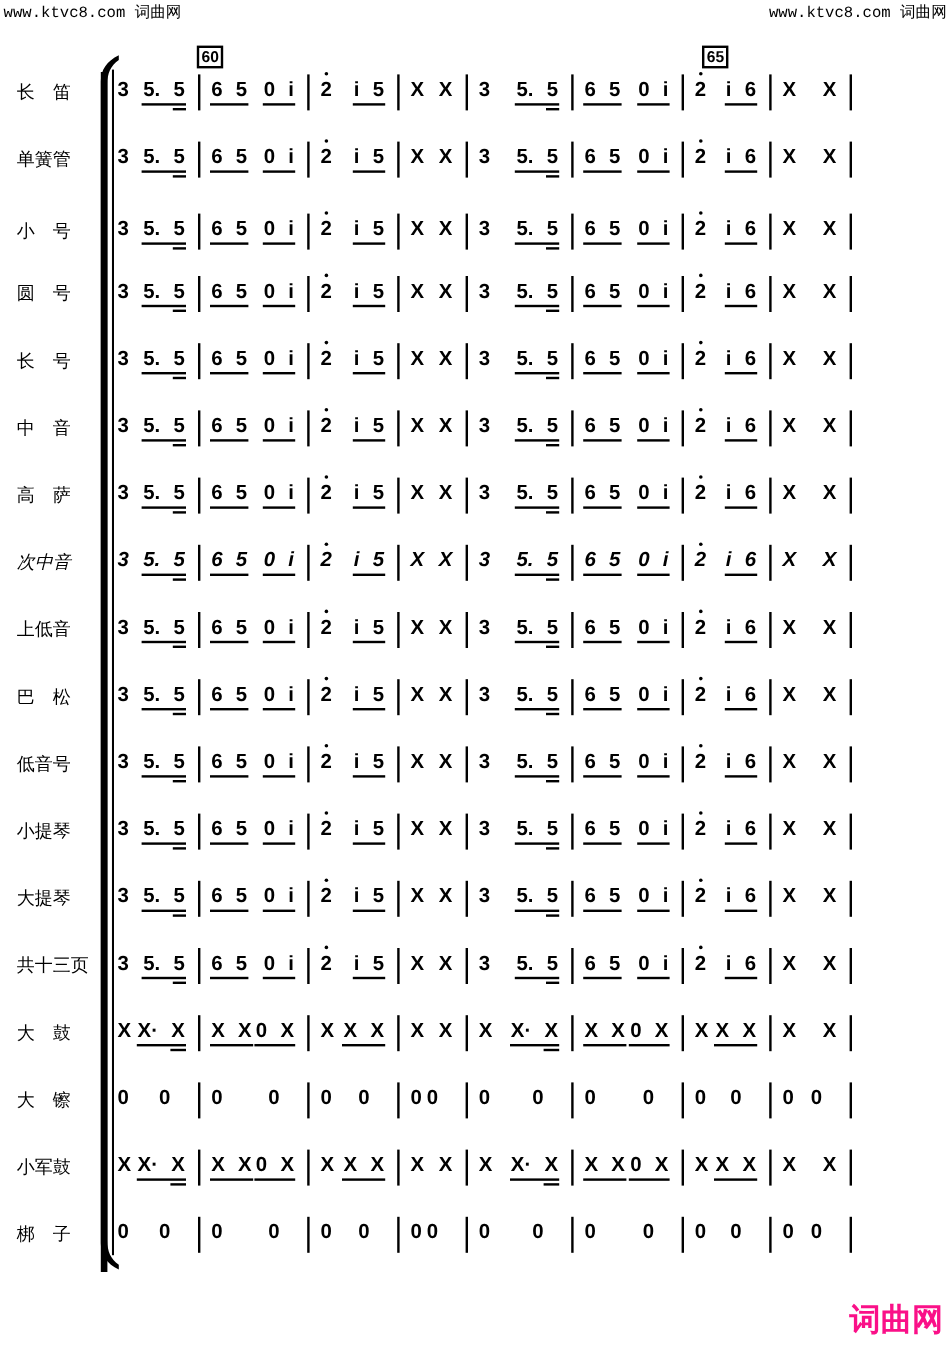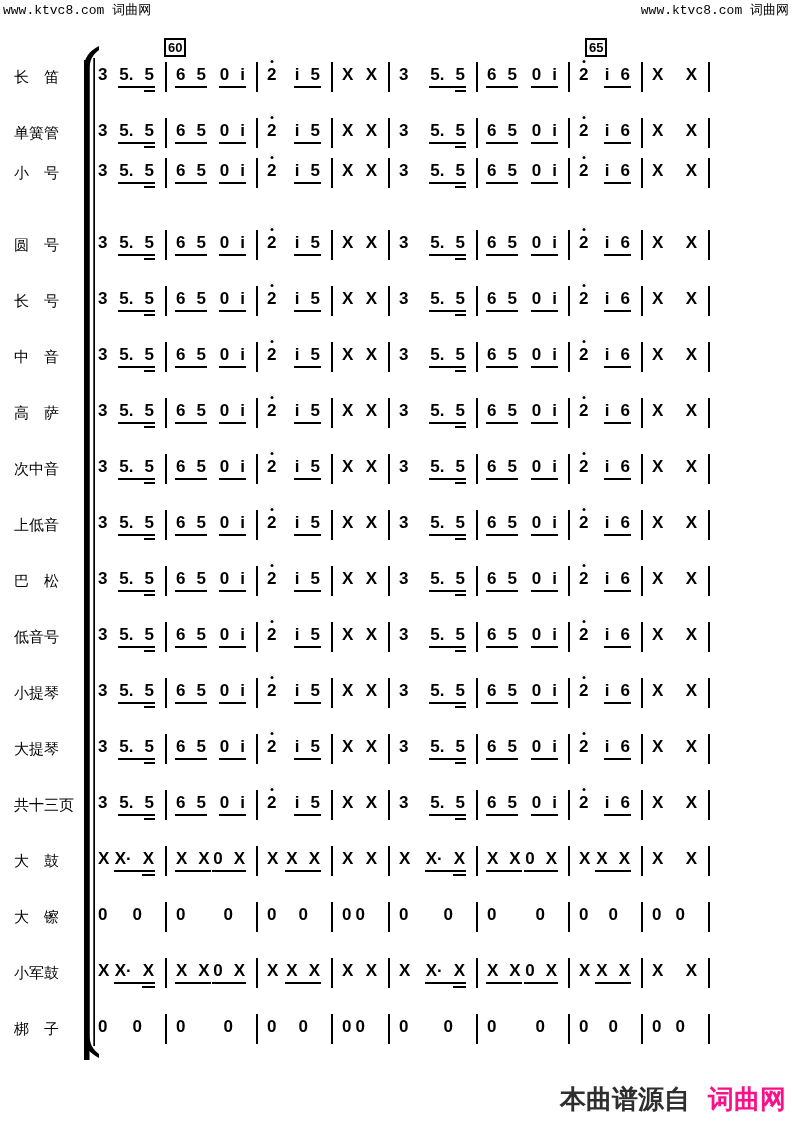--- a/index.html
+++ b/index.html
@@ -200,21 +200,21 @@
           <div class="measure" style="width: 67px;">
             <span class="grp">
               <span class="note">X</span>
             </span>
             <span class="grp">
               <span class="note">X</span>
             </span>
           </div>
         </div>
       </div>
-      <div class="score-row" style="top: 156px;">
+      <div class="score-row" style="top: 176px;">
         <div class="inst-label">小 号</div>
         <div class="note-line">
           <div class="measure" style="width: 72px;">
             <span class="grp">
               <span class="note">3</span>
             </span>
             <span class="grp u">
               <span class="note">5.</span>
               <span class="note x2">5</span>
             </span>
@@ -585,21 +585,21 @@
           <div class="measure" style="width: 67px;">
             <span class="grp">
               <span class="note">X</span>
             </span>
             <span class="grp">
               <span class="note">X</span>
             </span>
           </div>
         </div>
       </div>
-      <div class="score-row" style="top: 452px;">
+      <div class="score-row" style="top: 452px; font-style: italic;">
         <div class="inst-label">次中音</div>
         <div class="note-line">
           <div class="measure" style="width: 72px;">
             <span class="grp">
               <span class="note">3</span>
             </span>
             <span class="grp u">
               <span class="note">5.</span>
               <span class="note x2">5</span>
             </span>
@@ -1420,17 +1420,16 @@
             <span class="grp">
               <span class="note">0</span>
             </span>
           </div>
         </div>
       </div>
     </div>
 
 
   <div class="credit">
-    <span class="credit-prefix">本曲谱源自</span>
     <span class="credit-brand" style="color: rgb(250, 16, 136);">词曲网</span>
   </div>
 
 </div>
 
 </body></html>

